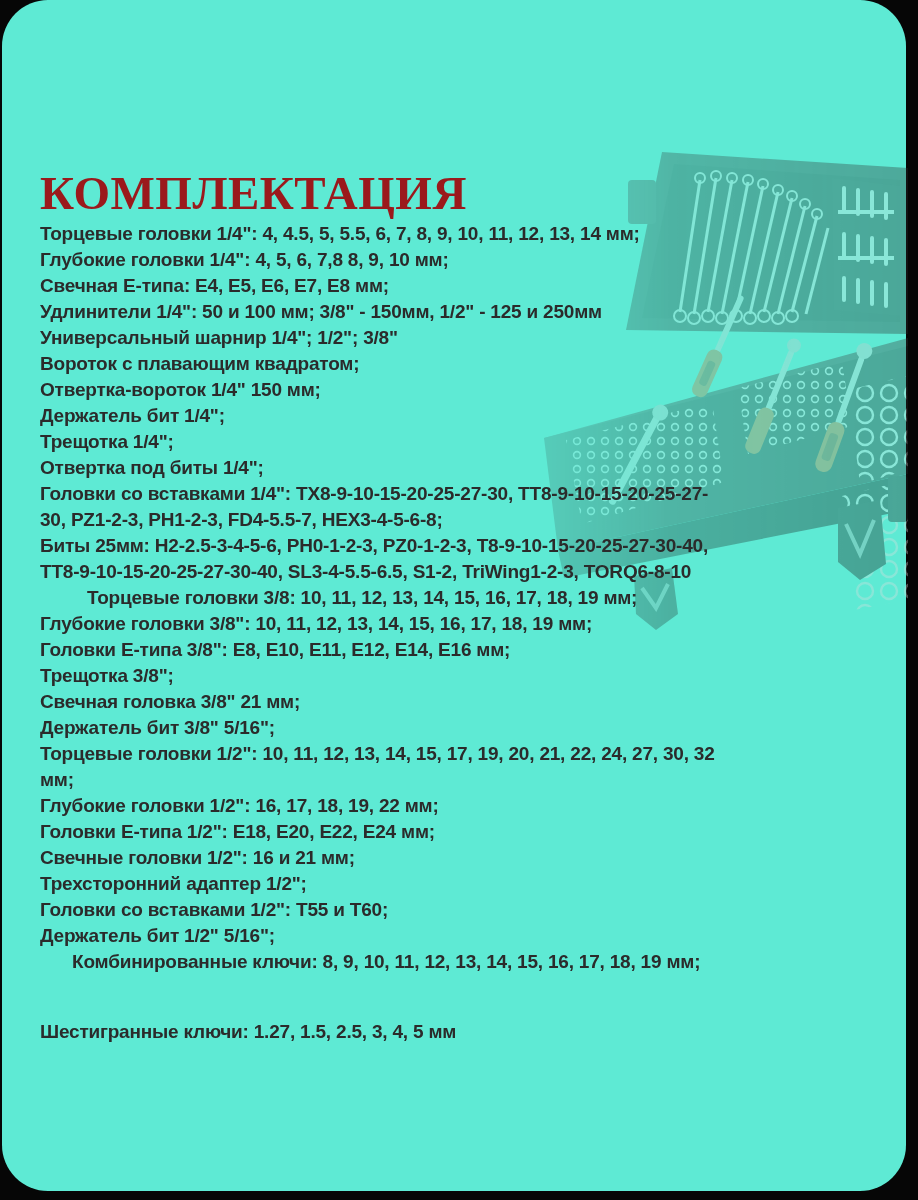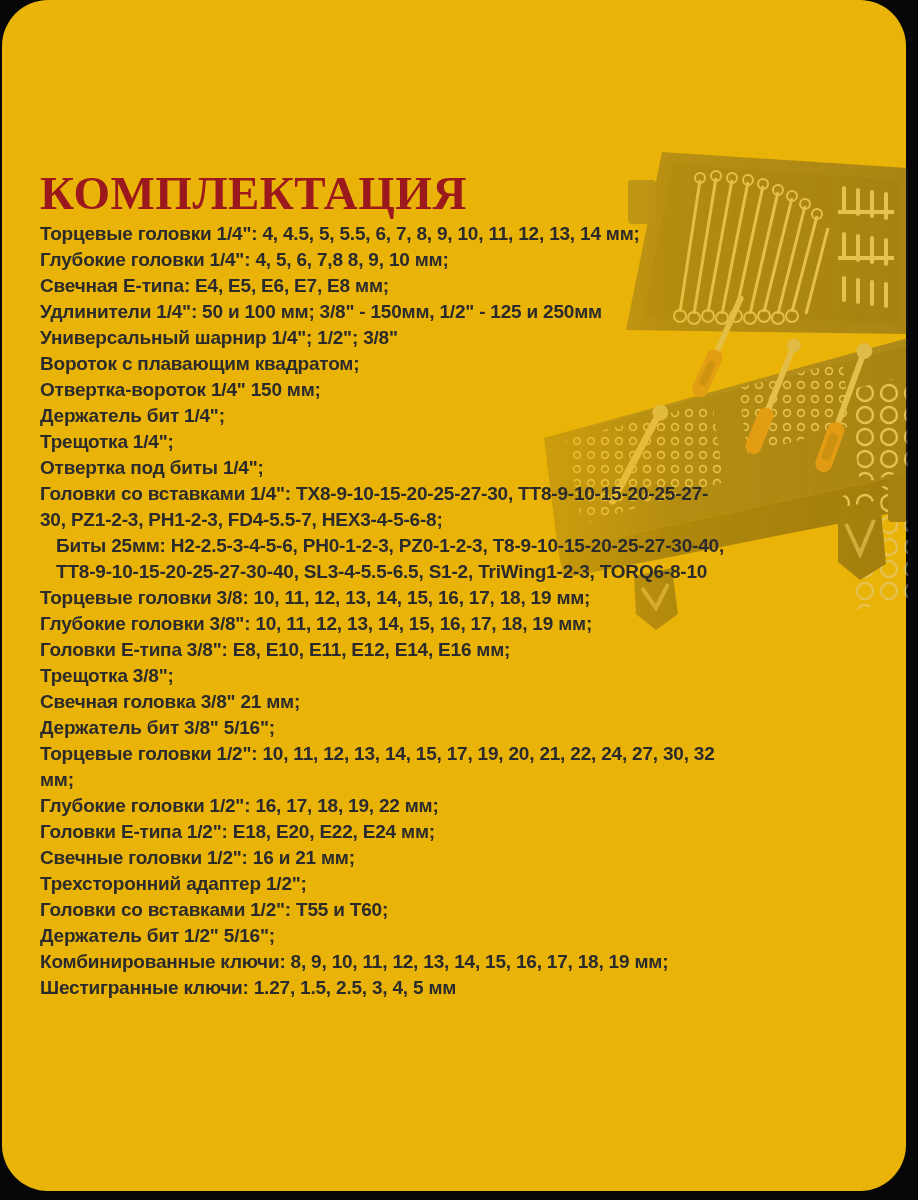--- a/index.html
+++ b/index.html
@@ -29,21 +29,21 @@
     white-space:pre-line;
   }
   .photo{
     position:absolute;left:540px;top:140px;width:366px;height:520px;
     z-index:1;pointer-events:none;
   }
 </style>
 </head>
 <body style="background: rgb(6, 6, 6);">
 
-<div class="card" style="background: #eab308; text-decoration: underline;">
+<div class="card" style="background: #5eead4; text-decoration: underline;">
 
   <svg class="photo" viewBox="0 0 366 520" aria-hidden="true">
     <defs>
       <linearGradient id="fade" x1="0" y1="0" x2="1" y2="0">
         <stop offset="0" stop-color="#ffffff" stop-opacity="0.45"></stop>
         <stop offset="0.35" stop-color="#ffffff" stop-opacity="0.8"></stop>
         <stop offset="1" stop-color="#ffffff" stop-opacity="1"></stop>
       </linearGradient>
       <mask id="fadeMask">
         <rect x="0" y="0" width="366" height="520" fill="url(#fade)"></rect>
@@ -163,33 +163,33 @@
       <div class="spec-item" style="color: rgb(43, 43, 43);">Свечная Е-типа: Е4, Е5, Е6, Е7, Е8 мм;</div>
       <div class="spec-item" style="color: rgb(43, 43, 43);">Удлинители 1/4": 50 и 100 мм; 3/8" - 150мм, 1/2" - 125 и 250мм</div>
       <div class="spec-item" style="color: rgb(43, 43, 43);">Универсальный шарнир 1/4"; 1/2"; 3/8"</div>
       <div class="spec-item" style="color: rgb(43, 43, 43);">Вороток с плавающим квадратом;</div>
       <div class="spec-item" style="color: rgb(43, 43, 43);">Отвертка-вороток 1/4" 150 мм;</div>
       <div class="spec-item" style="color: rgb(43, 43, 43);">Держатель бит 1/4";</div>
       <div class="spec-item" style="color: rgb(43, 43, 43);">Трещотка 1/4";</div>
       <div class="spec-item" style="color: rgb(43, 43, 43);">Отвертка под биты 1/4";</div>
       <div class="spec-item" style="color: rgb(43, 43, 43);">Головки со вставками 1/4": TX8-9-10-15-20-25-27-30, TT8-9-10-15-20-25-27-
 30, PZ1-2-3, PH1-2-3, FD4-5.5-7, HEX3-4-5-6-8;</div>
-      <div class="spec-item" style="color: rgb(43, 43, 43); margin-left: 16px;">Биты 25мм: H2-2.5-3-4-5-6, PH0-1-2-3, PZ0-1-2-3, T8-9-10-15-20-25-27-30-40,
+      <div class="spec-item" style="color: rgb(43, 43, 43);">Биты 25мм: H2-2.5-3-4-5-6, PH0-1-2-3, PZ0-1-2-3, T8-9-10-15-20-25-27-30-40,
 TT8-9-10-15-20-25-27-30-40, SL3-4-5.5-6.5, S1-2, TriWing1-2-3, TORQ6-8-10</div>
-      <div class="spec-item" style="color: rgb(43, 43, 43);">Торцевые головки 3/8: 10, 11, 12, 13, 14, 15, 16, 17, 18, 19 мм;</div>
+      <div class="spec-item" style="color: rgb(43, 43, 43); margin-left: 47px;">Торцевые головки 3/8: 10, 11, 12, 13, 14, 15, 16, 17, 18, 19 мм;</div>
       <div class="spec-item" style="color: rgb(43, 43, 43);">Глубокие головки 3/8": 10, 11, 12, 13, 14, 15, 16, 17, 18, 19 мм;</div>
       <div class="spec-item" style="color: rgb(43, 43, 43);">Головки Е-типа 3/8": Е8, Е10, Е11, Е12, Е14, Е16 мм;</div>
       <div class="spec-item" style="color: rgb(43, 43, 43);">Трещотка 3/8";</div>
       <div class="spec-item" style="color: rgb(43, 43, 43);">Свечная головка 3/8" 21 мм;</div>
       <div class="spec-item" style="color: rgb(43, 43, 43);">Держатель бит 3/8" 5/16";</div>
       <div class="spec-item" style="color: rgb(43, 43, 43);">Торцевые головки 1/2": 10, 11, 12, 13, 14, 15, 17, 19, 20, 21, 22, 24, 27, 30, 32
 мм;</div>
       <div class="spec-item" style="color: rgb(43, 43, 43);">Глубокие головки 1/2": 16, 17, 18, 19, 22 мм;</div>
       <div class="spec-item" style="color: rgb(43, 43, 43);">Головки Е-типа 1/2": Е18, Е20, Е22, Е24 мм;</div>
       <div class="spec-item" style="color: rgb(43, 43, 43);">Свечные головки 1/2": 16 и 21 мм;</div>
       <div class="spec-item" style="color: rgb(43, 43, 43);">Трехсторонний адаптер 1/2";</div>
       <div class="spec-item" style="color: rgb(43, 43, 43);">Головки со вставками 1/2": Т55 и Т60;</div>
       <div class="spec-item" style="color: rgb(43, 43, 43);">Держатель бит 1/2" 5/16";</div>
-      <div class="spec-item" style="color: rgb(43, 43, 43);">Комбинированные ключи: 8, 9, 10, 11, 12, 13, 14, 15, 16, 17, 18, 19 мм;</div>
-      <div class="spec-item" style="color: rgb(43, 43, 43);">Шестигранные ключи: 1.27, 1.5, 2.5, 3, 4, 5 мм</div>
+      <div class="spec-item" style="color: rgb(43, 43, 43); margin-left: 32px;">Комбинированные ключи: 8, 9, 10, 11, 12, 13, 14, 15, 16, 17, 18, 19 мм;</div>
+      <div class="spec-item" style="color: rgb(43, 43, 43); margin-top: 44px;">Шестигранные ключи: 1.27, 1.5, 2.5, 3, 4, 5 мм</div>
     </div>
 
 </div>
 
 </body></html>

